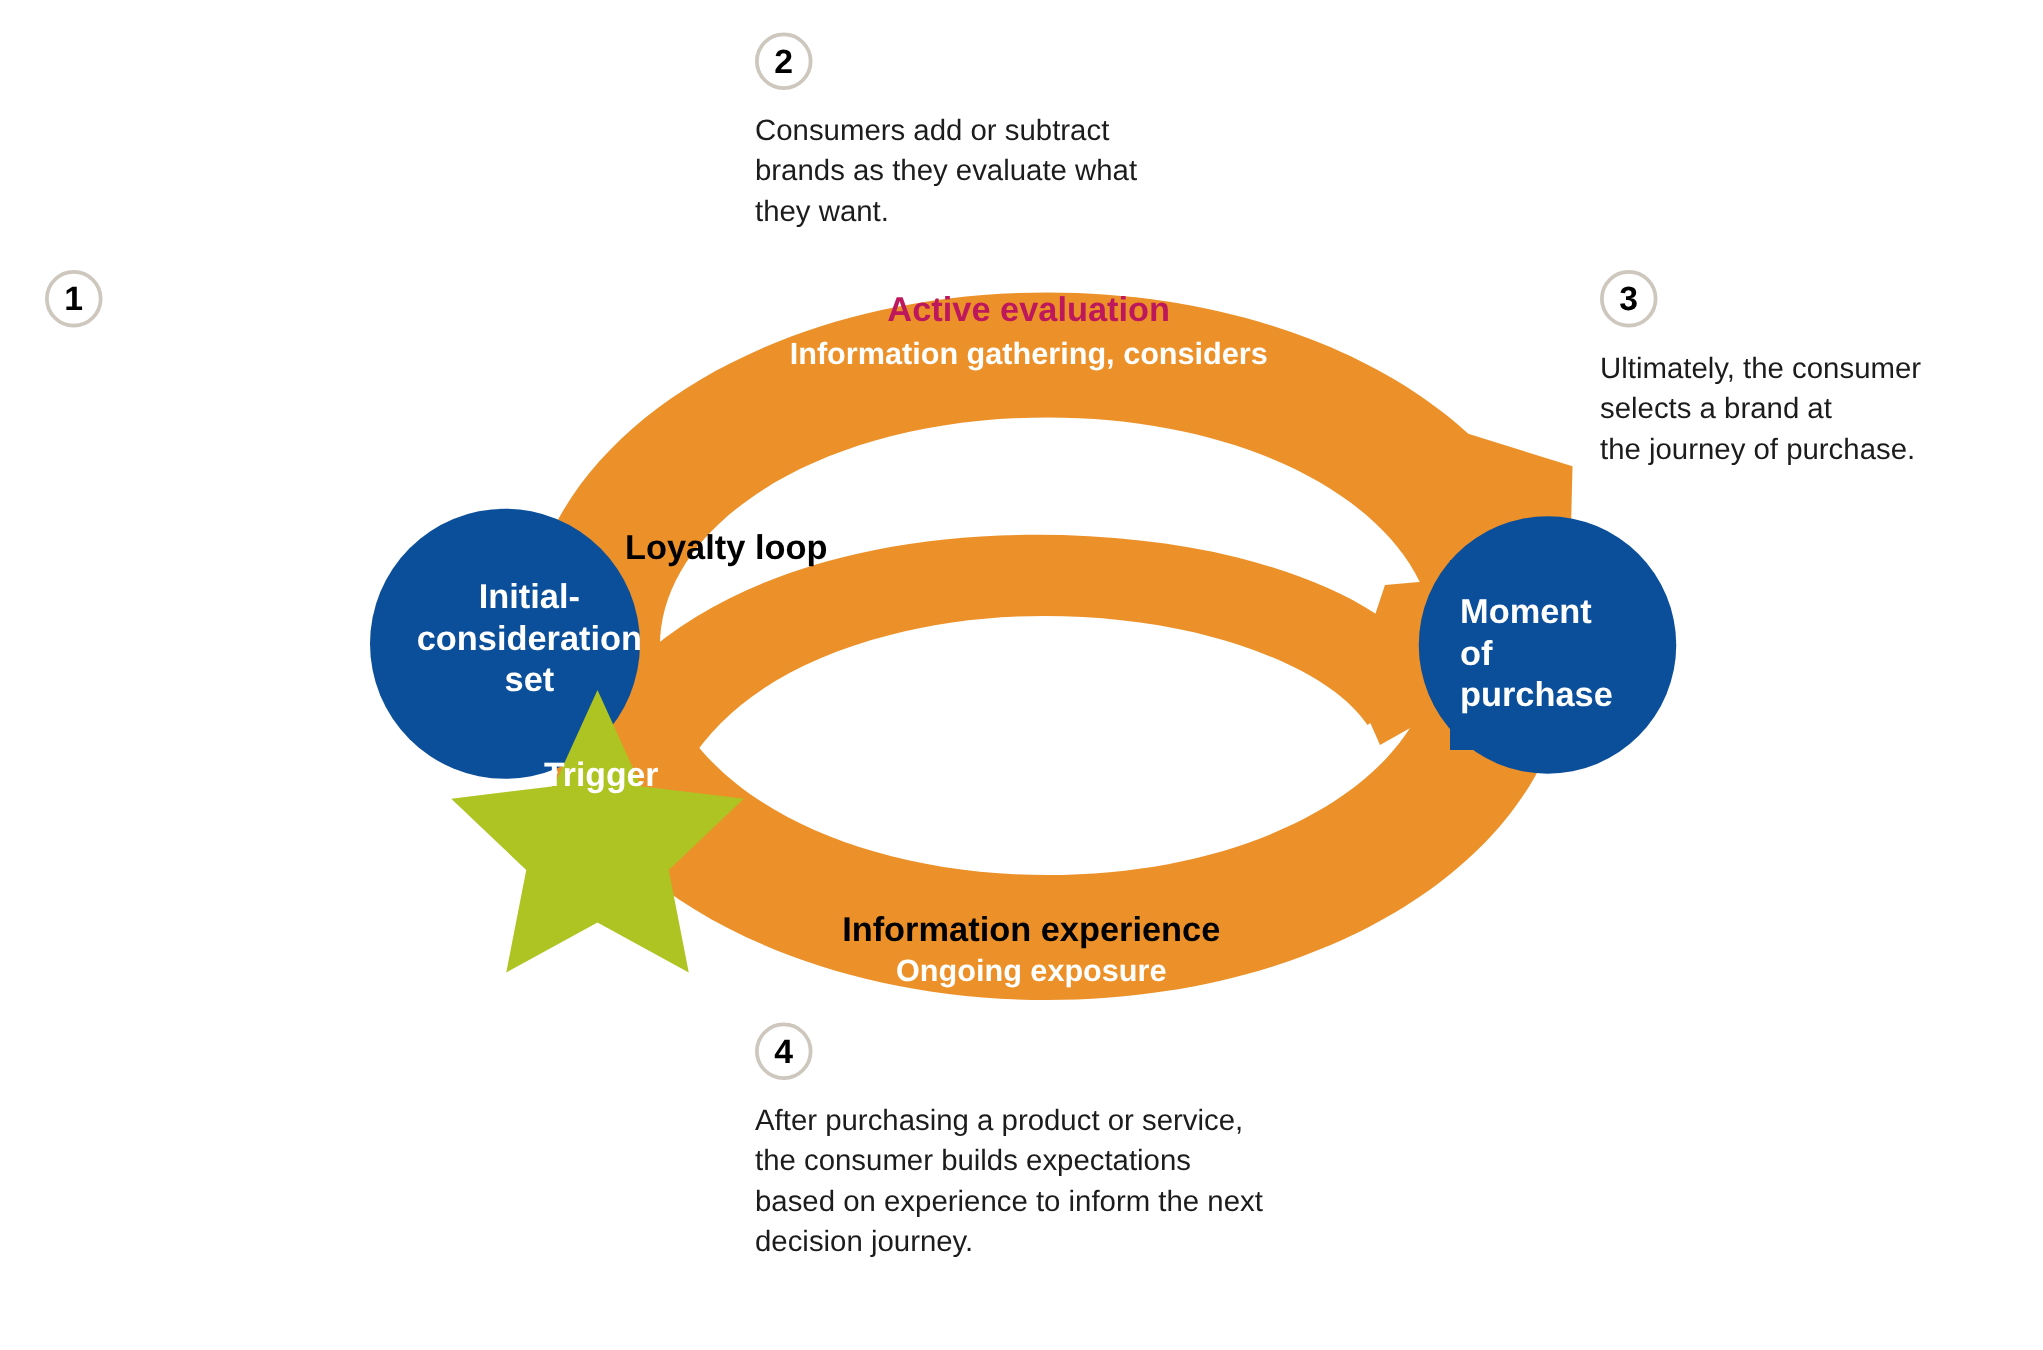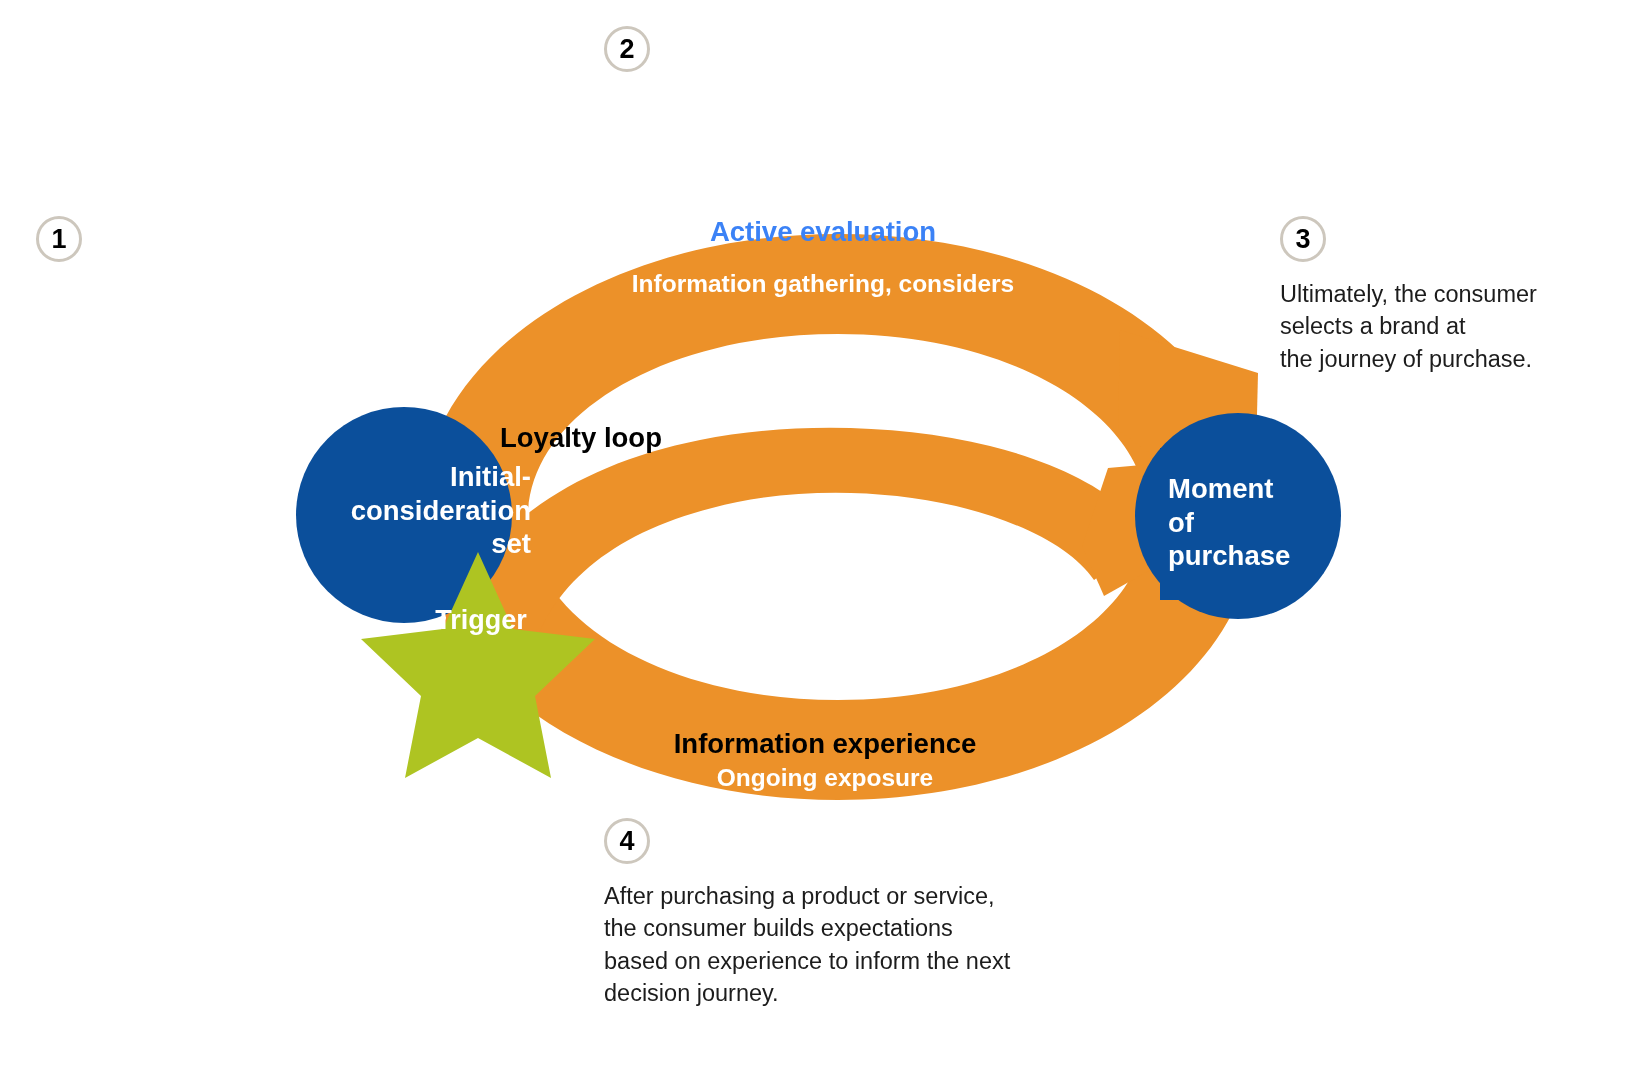--- a/index.html
+++ b/index.html
@@ -61,22 +61,22 @@
   
   .svg-label {
     position: absolute;
     font-family: "Liberation Sans", sans-serif;
     font-weight: bold;
     text-align: center;
     line-height: 1.16;
     pointer-events: none;
   }
   #label-active-evaluation {
-    left: 583px; top: 216px; width: 480px;
-    font-size: 27.5px; color: #3b82f6;
+    left: 583px; top: 232px; width: 480px;
+    font-size: 27.5px; color: #be185d;
   }
   #label-active-evaluation-sub {
     left: 583px; top: 270px; width: 480px;
     font-size: 24.5px; color: #ffffff;
   }
   #label-postpurchase {
     left: 570px; top: 728px; width: 510px;
     font-size: 27.5px; color: #000000;
   }
   #label-postpurchase-sub {
@@ -96,21 +96,21 @@
     position: absolute;
     font-family: "Liberation Sans", sans-serif;
     font-weight: bold;
     color: #ffffff;
     line-height: 1.22;
     white-space: pre-line;
     pointer-events: none;
   }
   #label-initial-set {
     left: 316px; top: 460px; width: 215px;
-    font-size: 27.5px; text-align: right;
+    font-size: 27.5px; text-align: center;
   }
   #label-moment-purchase {
     left: 1168px; top: 472px; width: 200px;
     font-size: 27.5px; text-align: left;
   }
 </style>
 </head>
 <body>
 
 <svg id="diagram-canvas" viewBox="0 0 1634 1080" xmlns="http://www.w3.org/2000/svg">
@@ -198,20 +198,23 @@
 <div class="node-label" id="label-moment-purchase">Moment
 of
 purchase</div>
 
 <div class="callout" id="callout-1">
   <div class="num-badge">1</div>
 </div>
 
 <div class="callout" id="callout-2">
   <div class="num-badge">2</div>
+  <div class="callout-body">Consumers add or subtract
+brands as they evaluate what
+they want.</div>
 </div>
 
 <div class="callout" id="callout-3">
   <div class="num-badge">3</div>
   <div class="callout-body">Ultimately, the consumer
 selects a brand at
 the journey of purchase.</div>
 </div>
 
 <div class="callout" id="callout-4">

